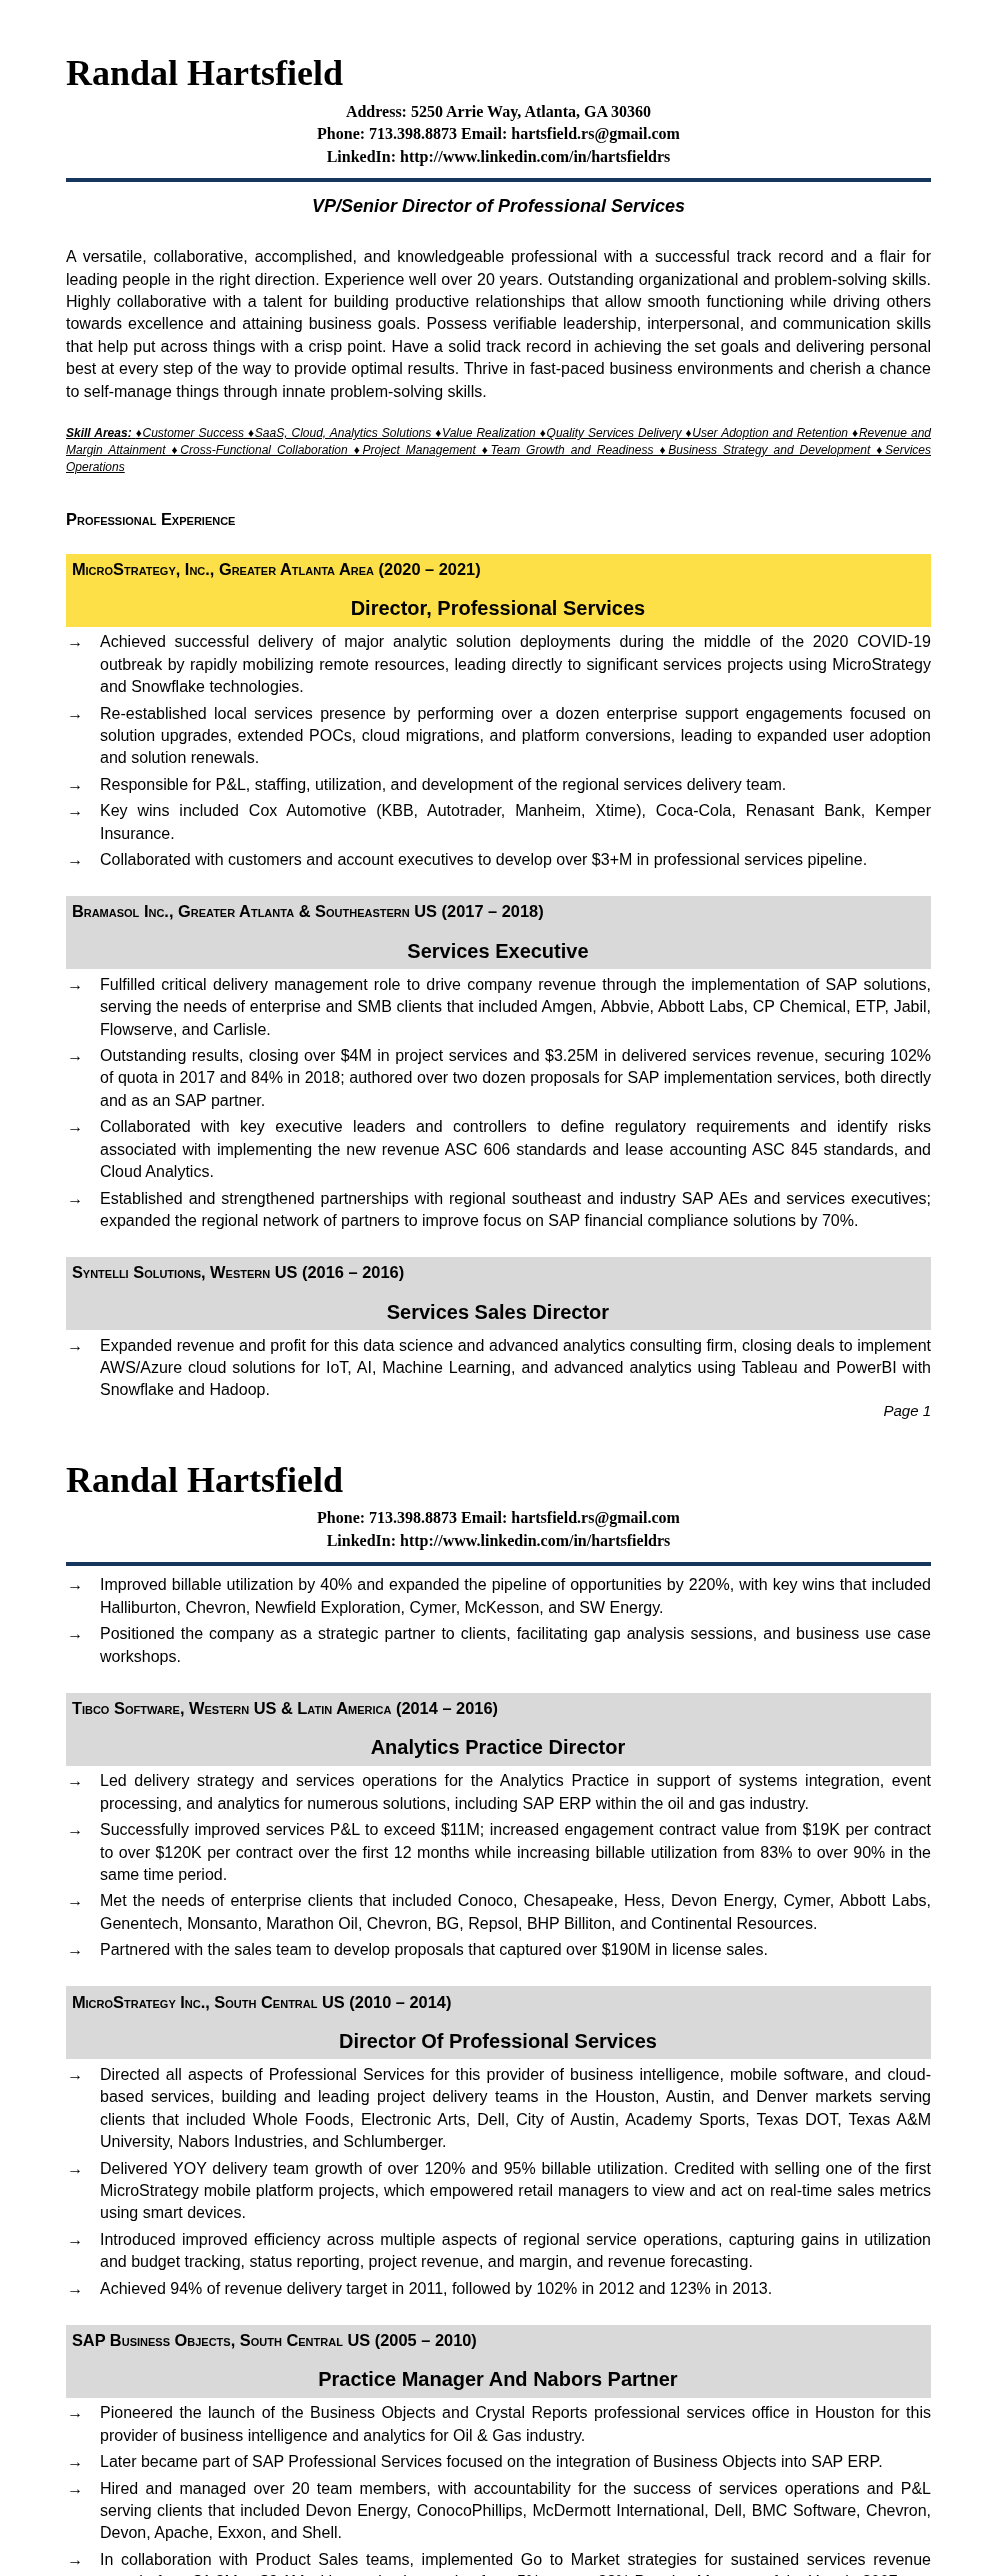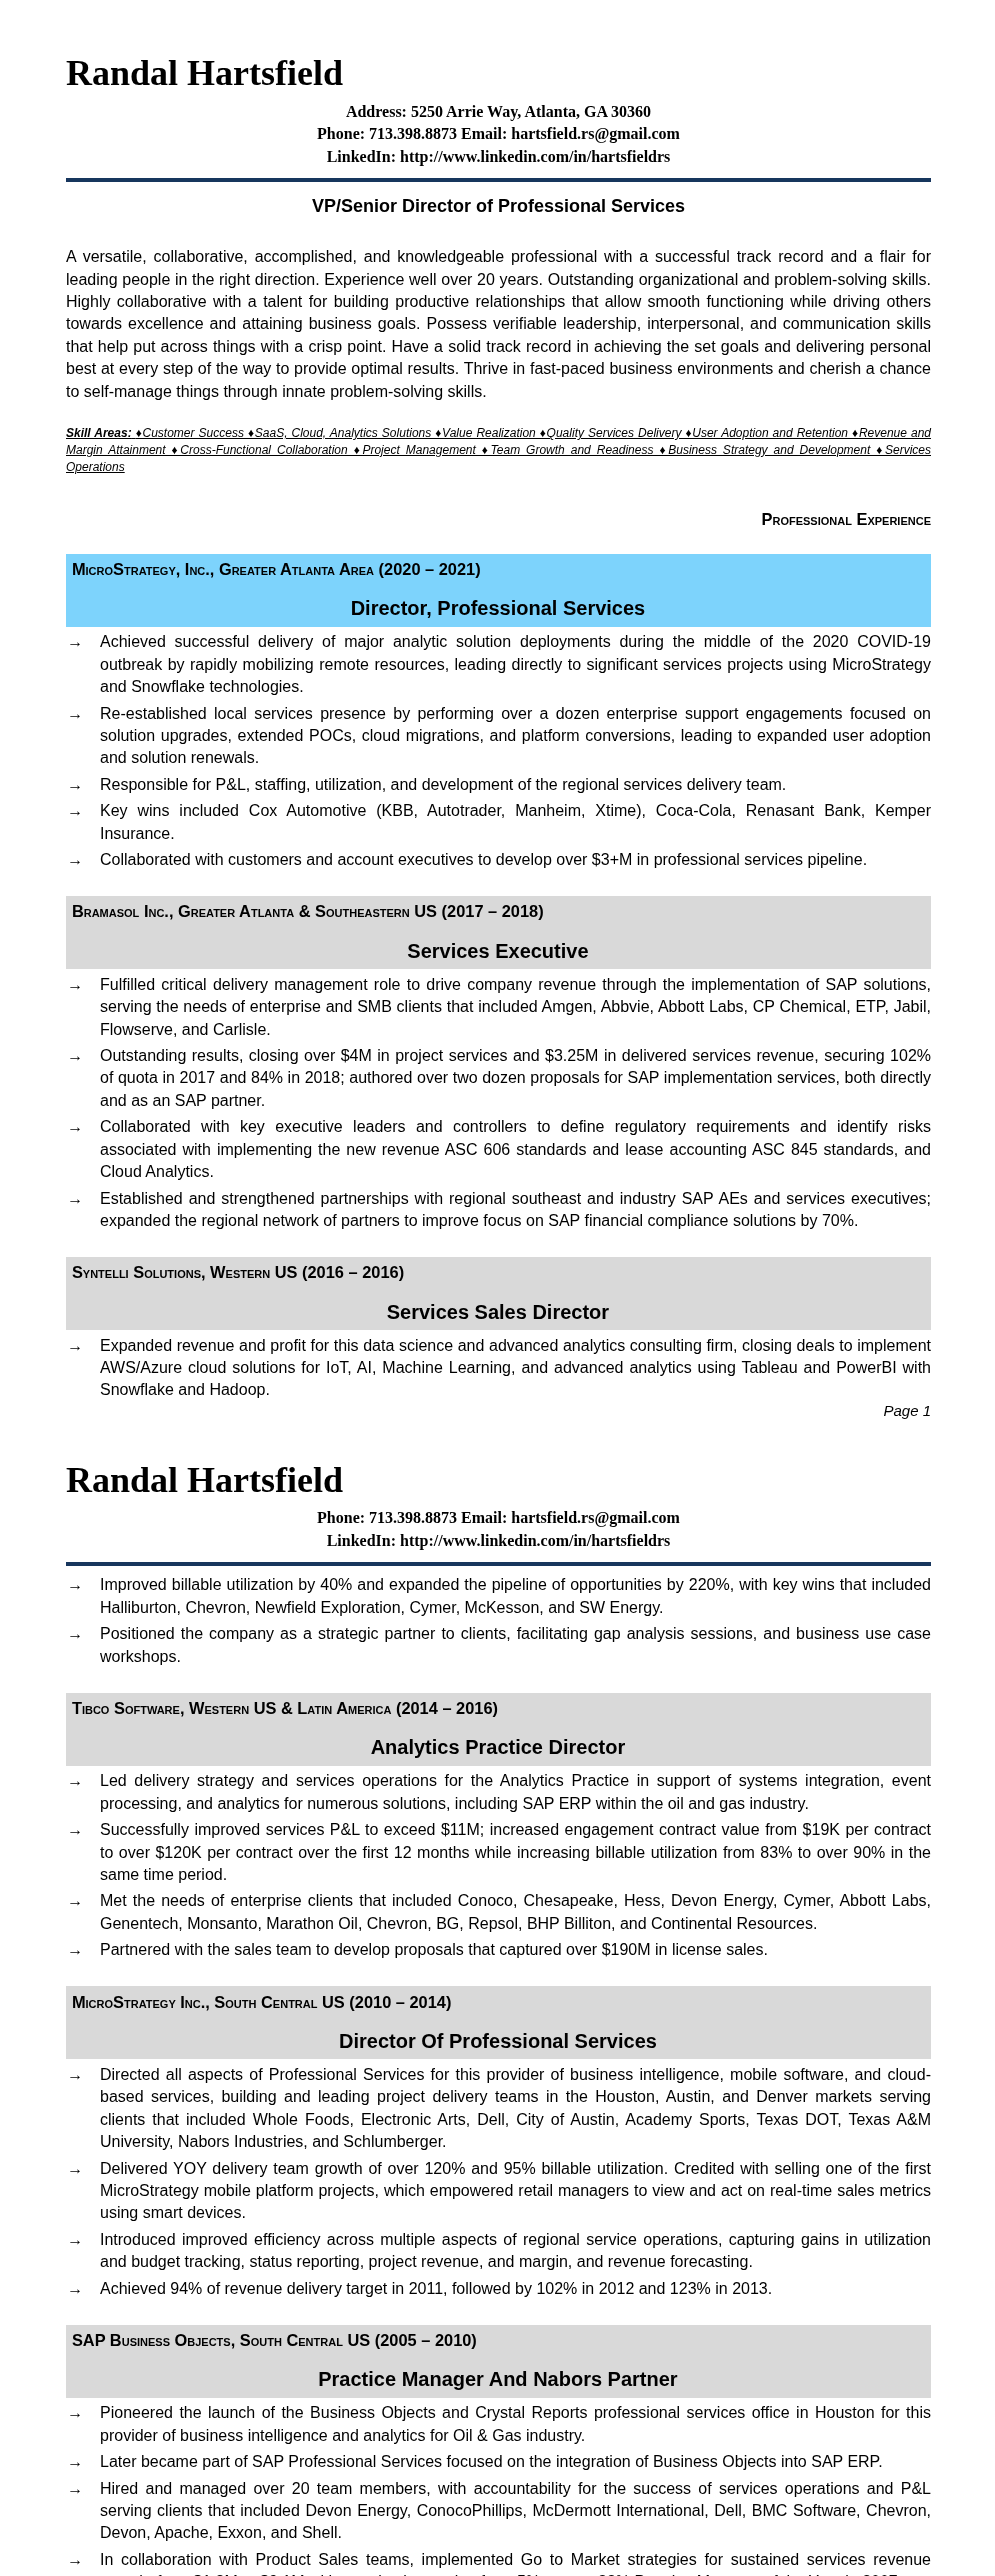--- a/index.html
+++ b/index.html
@@ -28,20 +28,21 @@
     line-height: 1.42;
     text-align: center;
   }
   .header-rule { height: 4.1px; margin-top: 9.4px; }
 
   .headline {
     font-size: 18px;
     font-weight: bold;
     text-align: center;
     margin-top: 14px;
+    font-style: italic;
   }
   .summary {
     font-size: 16px;
     line-height: 1.40;
     text-align: justify;
     margin-top: 29px;
   }
   .skills {
     font-size: 12px;
     line-height: 1.42;
@@ -49,21 +50,21 @@
     font-style: italic;
     margin-top: 22px;
     text-decoration: underline;
   }
   .skills-label { font-weight: bold; text-decoration: underline; }
 
   .section-heading {
     font-size: 16.4px;
     font-weight: bold;
     font-variant: small-caps;
-    text-align: right;
+    text-align: left;
     margin-top: 34px;
   }
 
   .job { margin-top: 24.6px; }
   .job-header { padding: 5.3px 7px 5.3px 5.9px; }
   .job-company {
     font-size: 16.4px;
     font-weight: bold;
     font-variant: small-caps;
     line-height: 1.3;
@@ -125,21 +126,21 @@
   <div class="headline">VP/Senior Director of Professional Services</div>
 
   <p class="summary">A versatile, collaborative, accomplished, and knowledgeable professional with a successful track record and a flair for leading people in the right direction. Experience well over 20 years. Outstanding organizational and problem-solving skills. Highly collaborative with a talent for building productive relationships that allow smooth functioning while driving others towards excellence and attaining business goals. Possess verifiable leadership, interpersonal, and communication skills that help put across things with a crisp point. Have a solid track record in achieving the set goals and delivering personal best at every step of the way to provide optimal results. Thrive in fast-paced business environments and cherish a chance to self-manage things through innate problem-solving skills.</p>
 
   <p class="skills"><span class="skills-label">Skill Areas:</span> <span>♦Customer Success ♦SaaS, Cloud, Analytics Solutions ♦Value Realization ♦Quality Services Delivery ♦User Adoption and Retention ♦Revenue and Margin Attainment ♦Cross-Functional Collaboration ♦Project Management ♦Team Growth and Readiness ♦Business Strategy and Development ♦Services Operations</span></p>
 
   <h2 class="section-heading">Professional Experience</h2>
 
   <div>
       <section class="job">
-        <div class="job-header" style="background: #7dd3fc;">
+        <div class="job-header" style="background: #fde047;">
           <div class="job-company">MicroStrategy, Inc., Greater Atlanta Area (2020 – 2021)</div>
           <div class="job-title">Director, Professional Services</div>
         </div>
         <div class="job-bullets">
           <div class="bullet"><span class="arrow">→</span><span>Achieved successful delivery of major analytic solution deployments during the middle of the 2020 COVID-19 outbreak by rapidly mobilizing remote resources, leading directly to significant services projects using MicroStrategy and Snowflake technologies.</span></div>
           <div class="bullet"><span class="arrow">→</span><span>Re-established local services presence by performing over a dozen enterprise support engagements focused on solution upgrades, extended POCs, cloud migrations, and platform conversions, leading to expanded user adoption and solution renewals.</span></div>
           <div class="bullet"><span class="arrow">→</span><span>Responsible for P&amp;L, staffing, utilization, and development of the regional services delivery team.</span></div>
           <div class="bullet"><span class="arrow">→</span><span>Key wins included Cox Automotive (KBB, Autotrader, Manheim, Xtime), Coca-Cola, Renasant Bank, Kemper Insurance.</span></div>
           <div class="bullet"><span class="arrow">→</span><span>Collaborated with customers and account executives to develop over $3+M in professional services pipeline.</span></div>
         </div>

